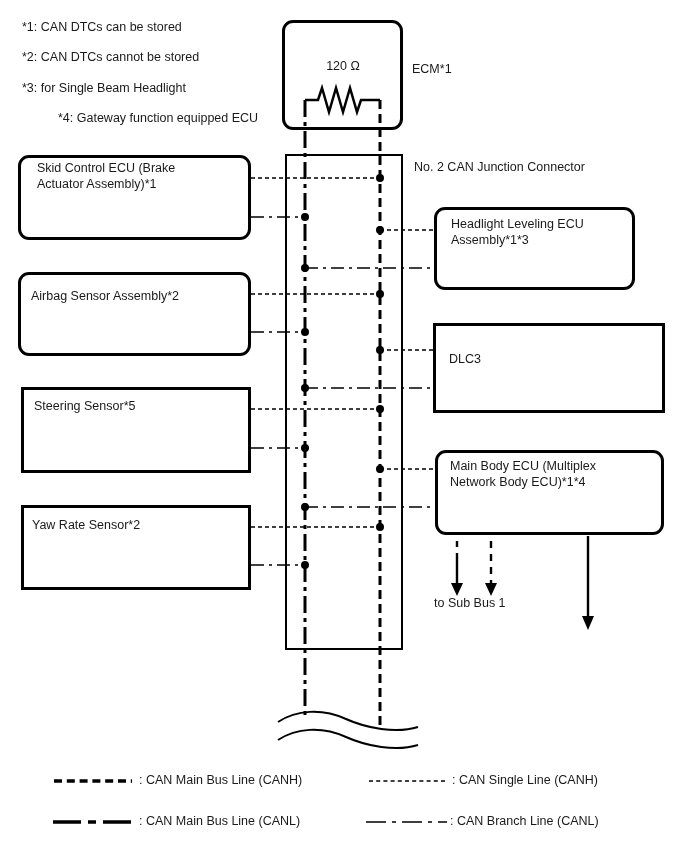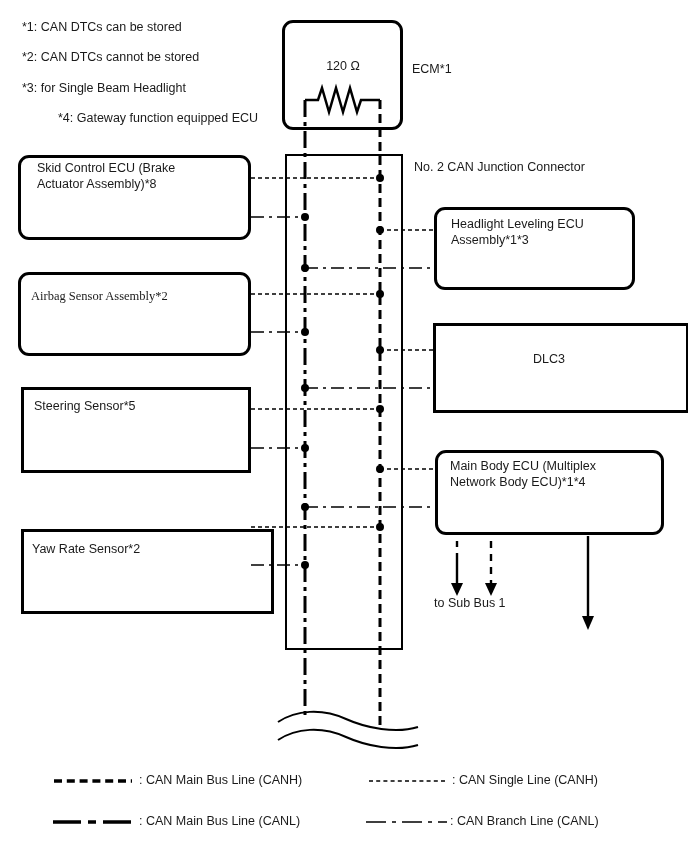--- a/index.html
+++ b/index.html
@@ -26,36 +26,36 @@
   <div class="lbl" style="left:22px;top:111px;margin-left:36px;">*4: Gateway function equipped ECU</div>
 
   <div class="box rounded" style="left:282px;top:20px;width:121px;height:110px;"></div>
   <div class="lbl" style="left:315px;top:59px;width:56px;text-align:center;">120 Ω</div>
   <div class="lbl" style="left:412px;top:62px;">ECM*1</div>
 
   <div class="box thinb" style="left:285px;top:154px;width:118px;height:496px;"></div>
   <div class="lbl" style="left:414px;top:160px;">No. 2 CAN Junction Connector</div>
 
   <div class="box rounded" style="left:18px;top:155px;width:233px;height:85px;">
-    <div class="inlbl" style="left:16px;top:3px;width:182px;">Skid Control ECU (Brake Actuator Assembly)*8</div>
+    <div class="inlbl" style="left:16px;top:3px;width:182px;">Skid Control ECU (Brake Actuator Assembly)*1</div>
   </div>
   <div class="box rounded" style="left:18px;top:272px;width:233px;height:84px;">
-    <div class="inlbl" style="left:10px;top:14px;width:210px;font-family:Liberation Serif, serif;">Airbag Sensor Assembly*2</div>
+    <div class="inlbl" style="left:10px;top:14px;width:210px;">Airbag Sensor Assembly*2</div>
   </div>
   <div class="box" style="left:21px;top:387px;width:230px;height:86px;">
     <div class="inlbl" style="left:10px;top:9px;width:210px;">Steering Sensor*5</div>
   </div>
-  <div class="box" style="left:21px;top:505px;width:253px;height:85px;margin-top:24px;">
+  <div class="box" style="left:21px;top:505px;width:230px;height:85px;">
     <div class="inlbl" style="left:8px;top:10px;width:210px;">Yaw Rate Sensor*2</div>
   </div>
 
   <div class="box rounded" style="left:434px;top:207px;width:201px;height:83px;">
     <div class="inlbl" style="left:14px;top:7px;width:158px;">Headlight Leveling ECU Assembly*1*3</div>
   </div>
-  <div class="box" style="left:433px;top:323px;width:256px;height:90px;text-align:center;">
+  <div class="box" style="left:433px;top:323px;width:232px;height:90px;">
     <div class="inlbl" style="left:13px;top:26px;width:200px;">DLC3</div>
   </div>
   <div class="box rounded" style="left:435px;top:450px;width:229px;height:85px;">
     <div class="inlbl" style="left:12px;top:6px;width:172px;">Main Body ECU (Multiplex Network Body ECU)*1*4</div>
   </div>
 
   <div class="lbl" style="left:434px;top:596px;">to Sub Bus 1</div>
 
   <div class="lbl" style="left:139px;top:773px;">: CAN Main Bus Line (CANH)</div>
   <div class="lbl" style="left:139px;top:814px;">: CAN Main Bus Line (CANL)</div>

